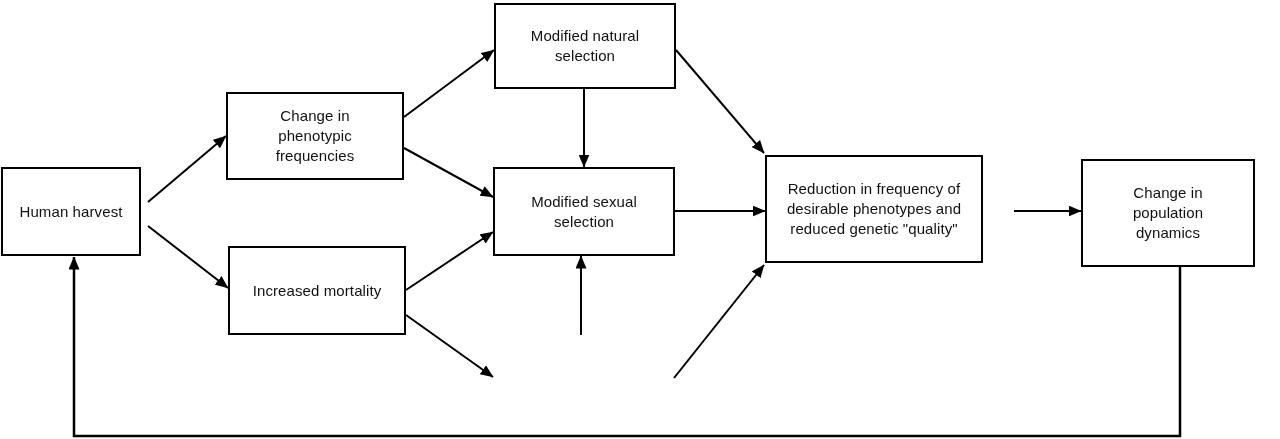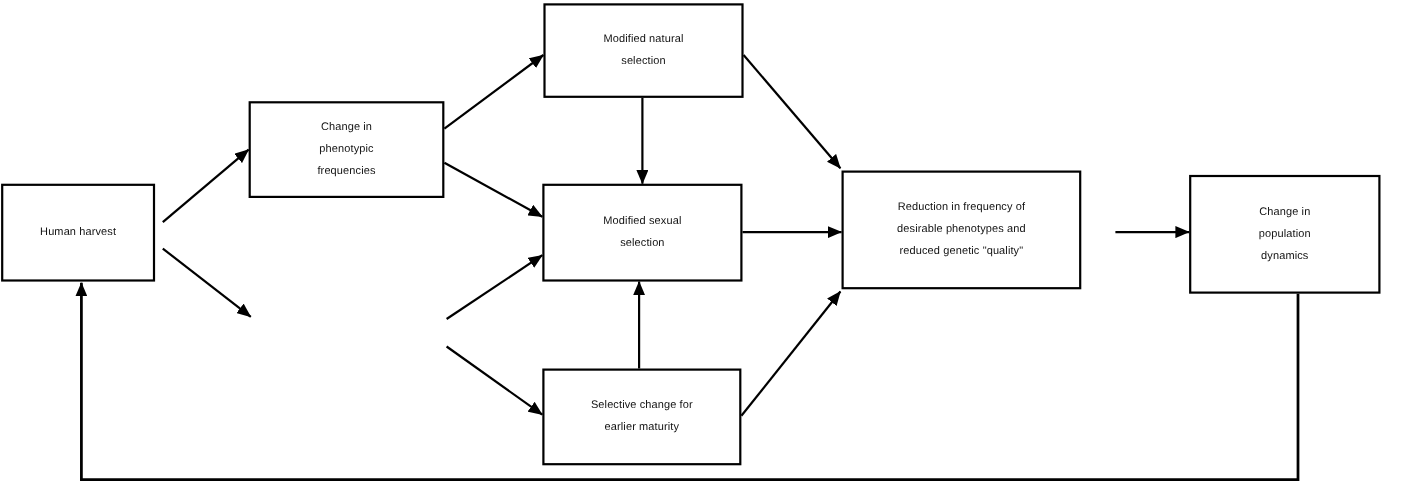--- a/index.html
+++ b/index.html
@@ -30,21 +30,21 @@
     border: 2px solid #000000;
     background: #ffffff;
     display: flex;
     align-items: center;
     justify-content: center;
     text-align: center;
     z-index: 1;
   }
   .node-label {
     white-space: pre-line;
-    font-size: 10px;
+    font-size: 15px;
     line-height: 20px;
     color: #111111;
     letter-spacing: 0.1px;
   }
   
   .node-human-harvest        { left: 1px;    top: 167px; width: 140px; height: 89px;  }
   .node-phenotypic           { left: 226px;  top: 92px;  width: 178px; height: 88px;  }
   .node-mortality            { left: 228px;  top: 246px; width: 178px; height: 89px;  }
   .node-natural-selection    { left: 494px;  top: 3px;   width: 182px; height: 86px;  }
   .node-sexual-selection     { left: 493px;  top: 167px; width: 182px; height: 89px; justify-content: center;  }
@@ -91,35 +91,34 @@
   <div class="node node-human-harvest">
     <span class="node-label">Human harvest</span>
   </div>
 
   <div class="node node-phenotypic">
     <span class="node-label">Change in
 phenotypic
 frequencies</span>
   </div>
 
+  <div class="node node-mortality">
+    <span class="node-label">Increased mortality</span>
+  </div>
 
   <div class="node node-natural-selection">
     <span class="node-label">Modified natural
 selection</span>
   </div>
 
   <div class="node node-sexual-selection">
     <span class="node-label">Modified sexual
 selection</span>
   </div>
 
-  <div class="node node-earlier-maturity">
-    <span class="node-label">Selective change for
-earlier maturity</span>
-  </div>
 
   <div class="node node-reduction">
     <span class="node-label">Reduction in frequency of
 desirable phenotypes and
 reduced genetic "quality"</span>
   </div>
 
   <div class="node node-population-dynamics">
     <span class="node-label">Change in
 population

